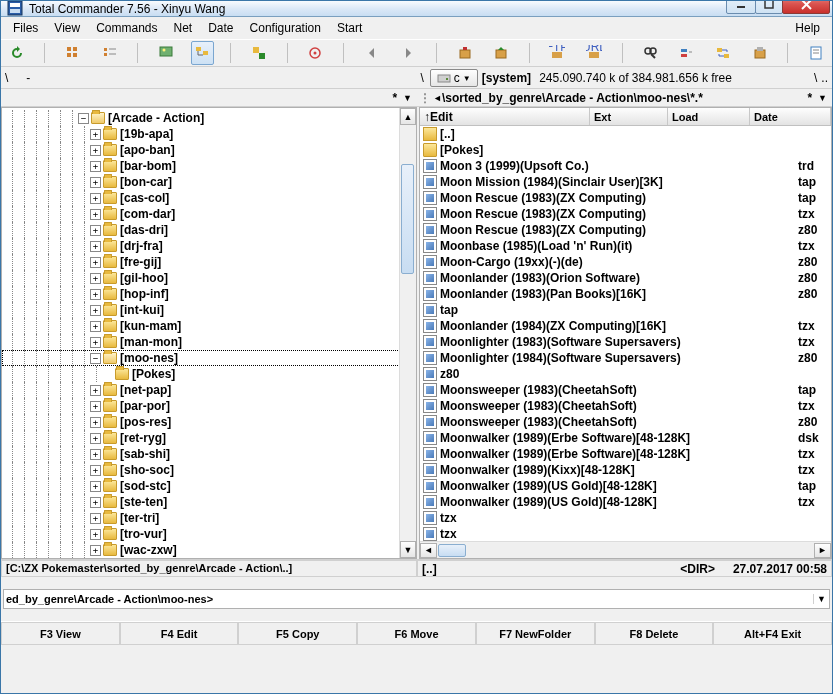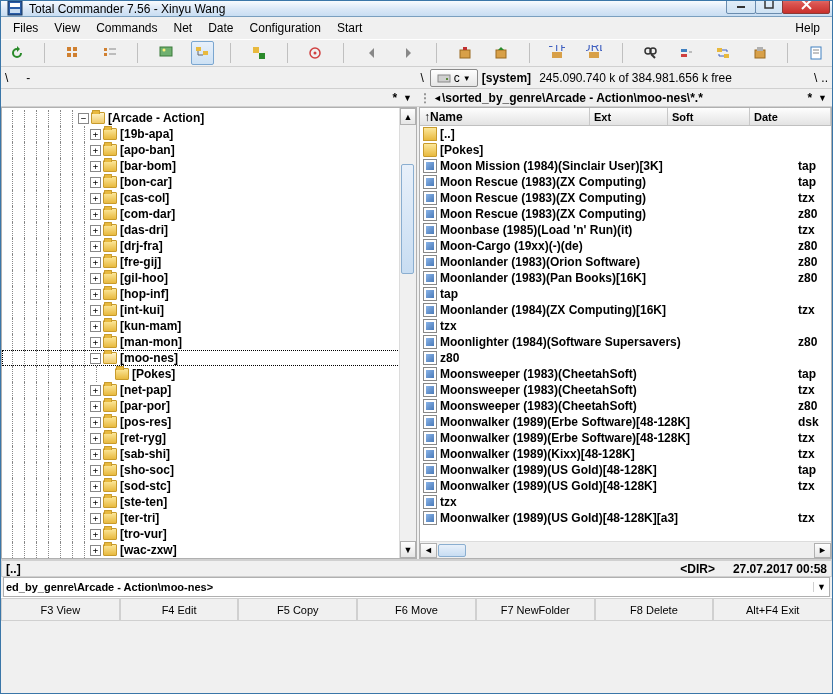--- a/index.html
+++ b/index.html
@@ -54,25 +54,25 @@
 .hscroll .arrow{width:17px;height:15px;border:1px solid #b0b0b0;background:linear-gradient(to bottom,#fefefe,#e6e6e6);display:flex;align-items:center;justify-content:center;font-size:9px}
 .hscroll .track{flex:1;height:15px;background:#efefef}
 .hscroll .thumb{width:28px;height:13px;margin:1px;background:linear-gradient(to bottom,#e8f0fa,#c8ddf2);border:1px solid #8aaed0;border-radius:2px}
 .vscroll{position:absolute;right:0;top:0;bottom:0;width:17px;background:#f0f0f0;border-left:1px solid #dcdcdc}
 .vscroll .arrow{height:17px;border:1px solid #b0b0b0;background:linear-gradient(to bottom,#fefefe,#e6e6e6);display:flex;align-items:center;justify-content:center;font-size:9px}
 .vscroll .thumb{position:absolute;left:1px;width:13px;background:linear-gradient(to bottom,#e8f0fa,#c8ddf2);border:1px solid #8aaed0;border-radius:2px}
 .status{height:18px;display:flex;border-top:1px solid #d0d0d0}
 .status .cell{padding:1px 4px;font-weight:bold;font-size:11px;border:1px solid #d0d0d0}
 .status .cell.left{width:416px}
 .status .cell.right{flex:1;display:flex}
-.cmdline{height:20px;display:flex;align-items:center;background:#fff;border:1px solid #b0b0b0;margin:0 2px}
+.cmdline{height:20px;display:flex;align-items:center;background:#fff;border:1px solid #b0b0b0;margin:12px 2px}
 .cmdline .prompt{padding:0 2px;font-weight:bold;font-size:11px}
 .cmdline .drop{margin-left:auto;width:16px;text-align:center;font-size:9px;border-left:1px solid #d0d0d0}
 .fkeys{height:24px;display:flex;border-top:1px solid #fff}
-.fkey{flex:1;border:1px solid #d0d0d0;background:#f0f0f0;display:flex;align-items:center;justify-content:center;font-weight:normal;font-size:11px}
+.fkey{flex:1;border:1px solid #d0d0d0;background:#f0f0f0;display:flex;align-items:center;justify-content:center;font-weight:bold;font-size:11px}
 .pathbars{display:flex;height:18px}
 .pathbars .pathbar{flex:1}
 .pathbars .left{width:416px;flex:none}
 svg{display:block}
 </style>
 </head>
 <body>
 
 <div class="titlebar">
   <span class="icon">
@@ -622,40 +622,45 @@
         <div class="thumb" style="top:56px;height:110px"></div>
         <div class="arrow" style="position:absolute;bottom:0;left:0;right:0">▼</div>
       </div>
     </div>
   </div>
 
   <div class="panel right">
     <div class="columns">
       <div class="col" style="width:170px">
           <span>↑</span>
-          <span>Name</span>
+          <span>Edit</span>
         </div>
       <div class="col" style="width:78px">Ext</div>
-      <div class="col" style="width:82px">Soft</div>
+      <div class="col" style="width:82px">Load</div>
       <div class="col" style="flex:1">Date</div>
     </div>
     <div class="filelist">
       <div class="files" id="files">
           <div class="filerow">
             <span class="fileicon up"></span>
             <span class="name">[..]</span>
             <span class="ext"></span>
           </div>
           <div class="filerow">
             <span class="fileicon dossier"></span>
             <span class="name">[Pokes]</span>
             <span class="ext"></span>
           </div>
           <div class="filerow">
             <span class="fileicon game"></span>
+            <span class="name">Moon 3 (1999)(Upsoft Co.)</span>
+            <span class="ext">trd</span>
+          </div>
+          <div class="filerow">
+            <span class="fileicon game"></span>
             <span class="name">Moon Mission (1984)(Sinclair User)[3K]</span>
             <span class="ext">tap</span>
           </div>
           <div class="filerow">
             <span class="fileicon game"></span>
             <span class="name">Moon Rescue (1983)(ZX Computing)</span>
             <span class="ext">tap</span>
           </div>
           <div class="filerow">
             <span class="fileicon game"></span>
@@ -691,20 +696,21 @@
             <span class="fileicon game"></span>
             <span class="ext">tap</span>
           </div>
           <div class="filerow">
             <span class="fileicon game"></span>
             <span class="name">Moonlander (1984)(ZX Computing)[16K]</span>
             <span class="ext">tzx</span>
           </div>
           <div class="filerow">
             <span class="fileicon game"></span>
+            <span class="name">Moonlighter (1983)(Software Supersavers)</span>
             <span class="ext">tzx</span>
           </div>
           <div class="filerow">
             <span class="fileicon game"></span>
             <span class="name">Moonlighter (1984)(Software Supersavers)</span>
             <span class="ext">z80</span>
           </div>
           <div class="filerow">
             <span class="fileicon game"></span>
             <span class="ext">z80</span>
@@ -748,35 +754,35 @@
             <span class="fileicon game"></span>
             <span class="name">Moonwalker (1989)(US Gold)[48-128K]</span>
             <span class="ext">tzx</span>
           </div>
           <div class="filerow">
             <span class="fileicon game"></span>
             <span class="ext">tzx</span>
           </div>
           <div class="filerow">
             <span class="fileicon game"></span>
-            <span class="name">Moonwalker (1989)(US Gold)[48-128K][a3]</span>
             <span class="ext">tzx</span>
           </div>
         </div>
     </div>
     <div class="hscroll">
       <div class="arrow">◄</div>
       <div class="thumb"></div>
       <div class="track"></div>
       <div class="arrow">►</div>
     </div>
   </div>
 </div>
 
 <div class="status">
+  <div class="cell left">[C:\ZX Pokemaster\sorted_by_genre\Arcade - Action\..]</div>
   <div class="cell right">
     <span>[..]</span>
     <span style="margin-left:auto">&lt;DIR&gt;</span>
     <span style="margin-left:18px">27.07.2017 00:58</span>
   </div>
 </div>
 
 <div class="cmdline">
   <span class="prompt">ed_by_genre\Arcade - Action\moo-nes&gt;</span>
   <span class="drop">▼</span>

